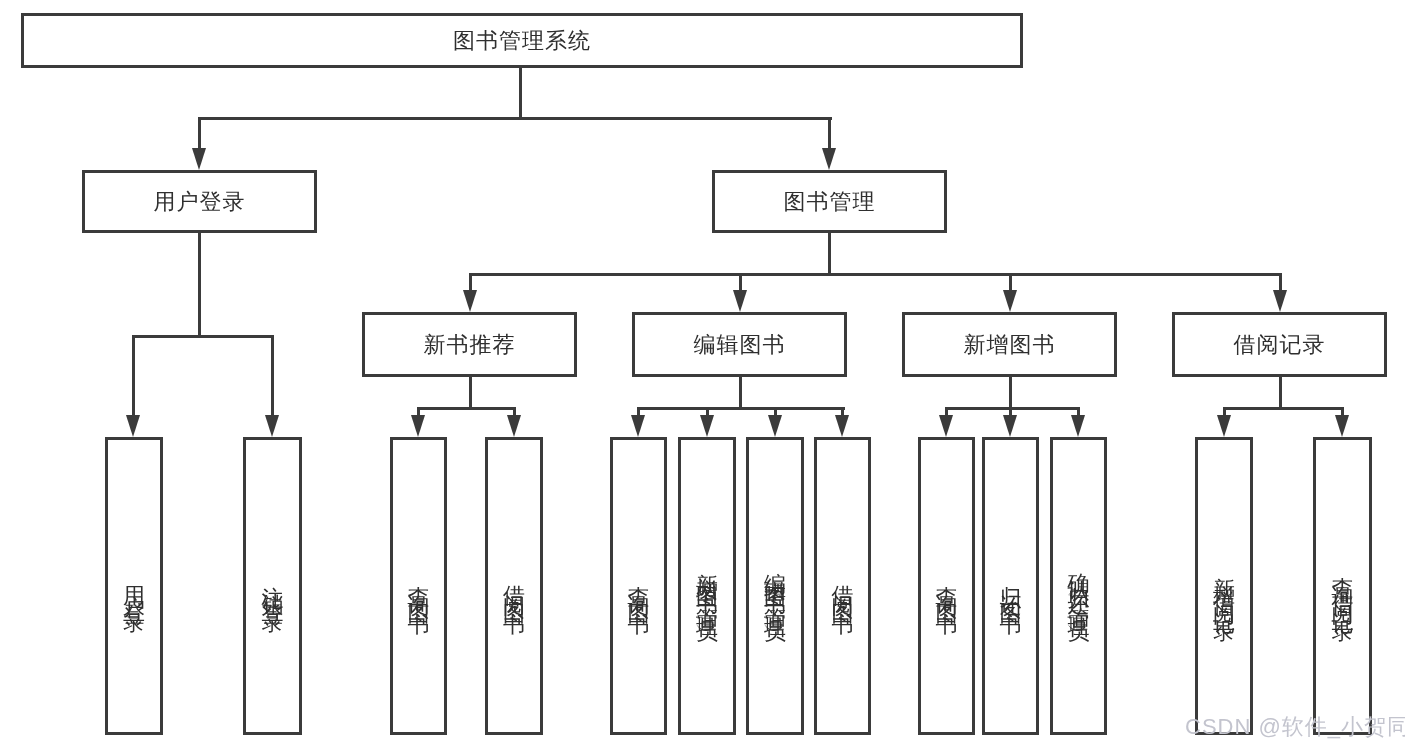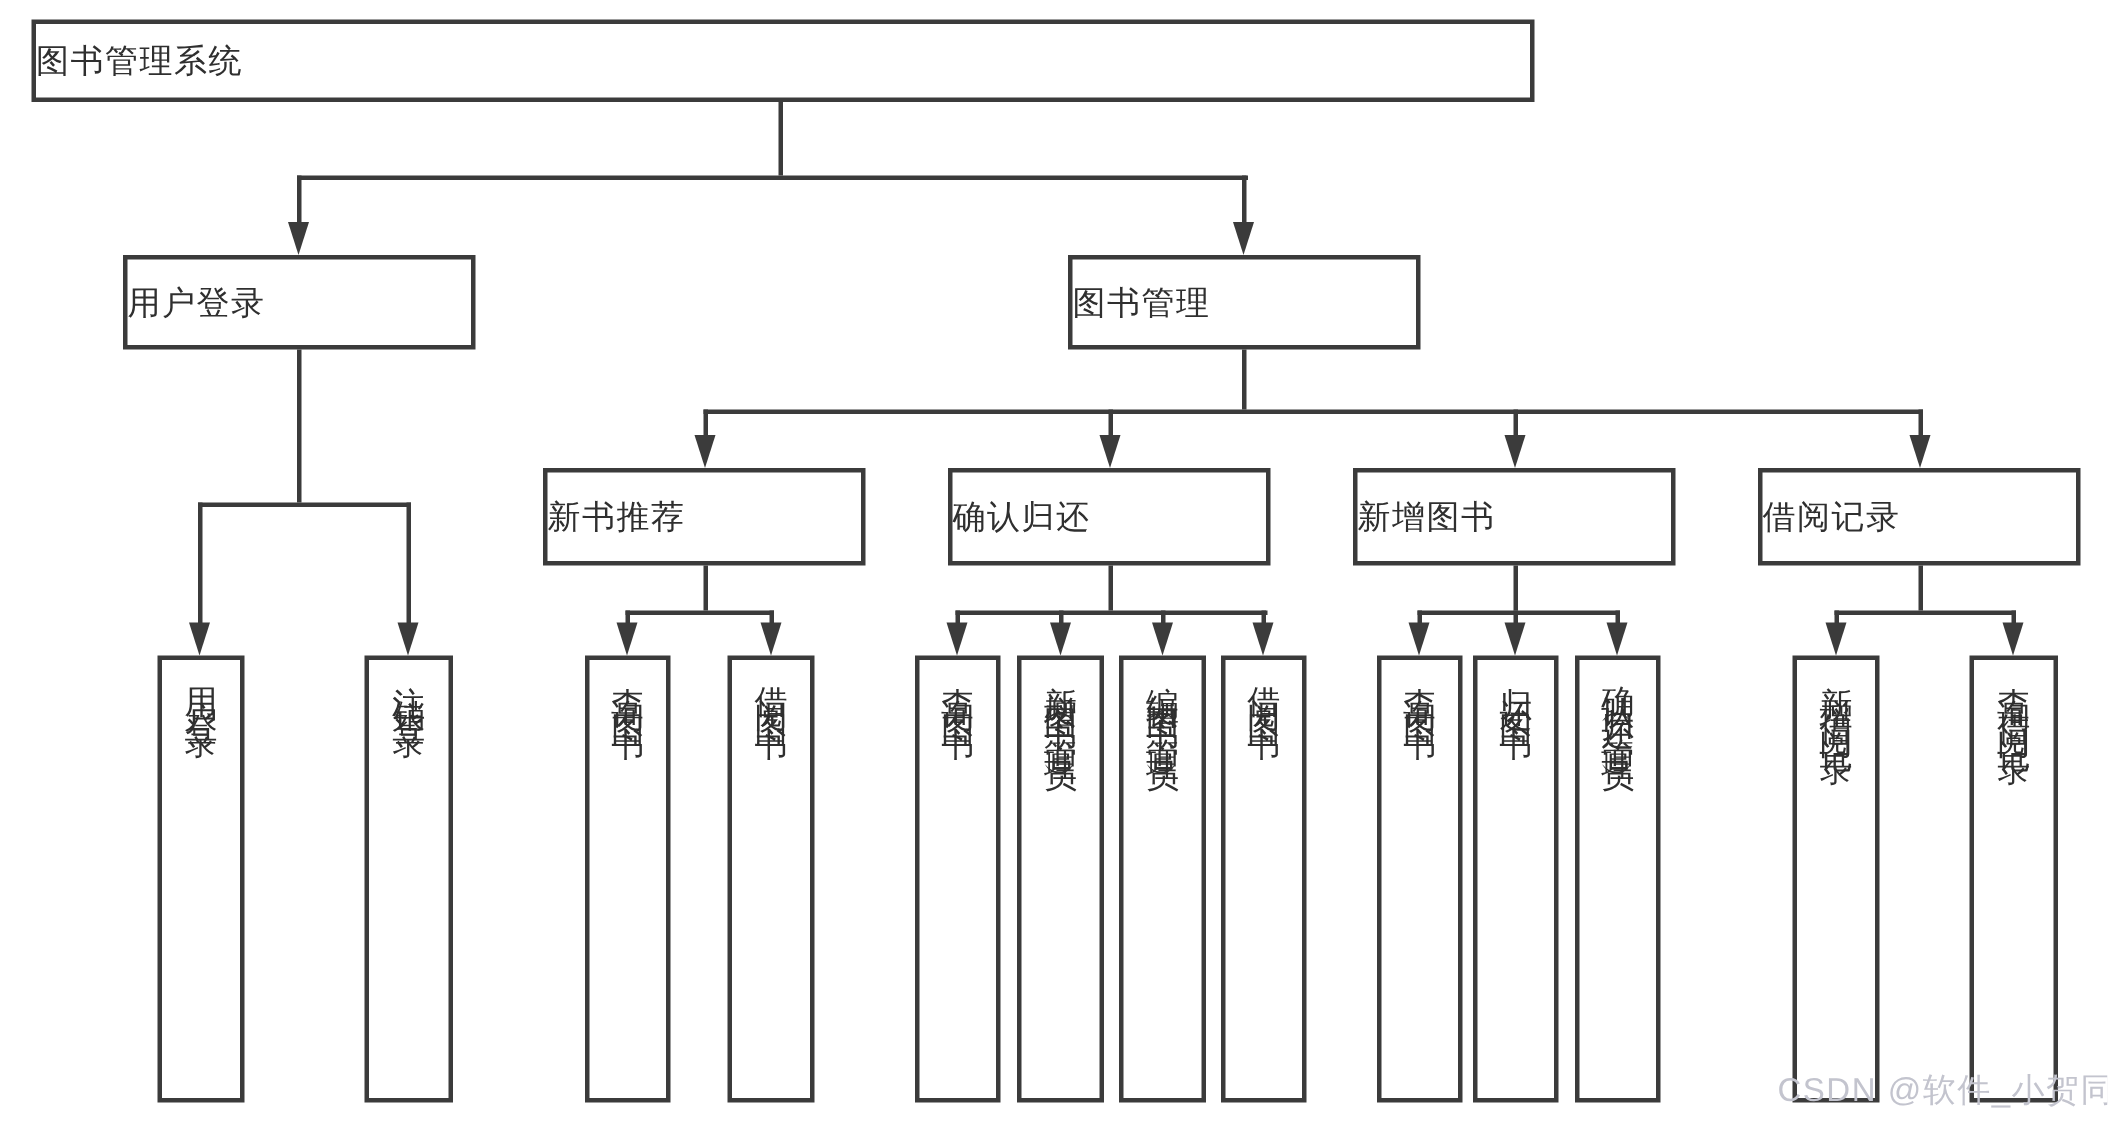--- a/index.html
+++ b/index.html
@@ -10,20 +10,21 @@
     font-family:"Liberation Sans","DejaVu Sans",sans-serif;
     overflow:hidden;
   }
   .node{
     position:absolute;
     box-sizing:border-box;
     border:3px solid #3b3b3b;
     background:#ffffff;
     display:flex;
     align-items:center;
+    justify-content:center;
     color:#2f2f2f;
     font-size:22px;
     letter-spacing:1px;
   }
   .leaf{
     writing-mode:vertical-rl;
     text-orientation:mixed;
     letter-spacing:9px;
     font-size:22px;
     line-height:1;
@@ -64,21 +65,21 @@
 
   <div class="node" style="left:362px;top:312px;width:215px;height:65px;">
     <span>新书推荐</span>
   </div>
 
   <div class="node" style="left:712px;top:170px;width:235px;height:63px;">
     <span>图书管理</span>
   </div>
 
   <div class="node" style="left:632px;top:312px;width:215px;height:65px;">
-    <span>确认归还</span>
+    <span>编辑图书</span>
   </div>
 
   <div class="node" style="left:902px;top:312px;width:215px;height:65px;">
     <span>新增图书</span>
   </div>
 
   <div class="node" style="left:1172px;top:312px;width:215px;height:65px;">
     <span>借阅记录</span>
   </div>
 

